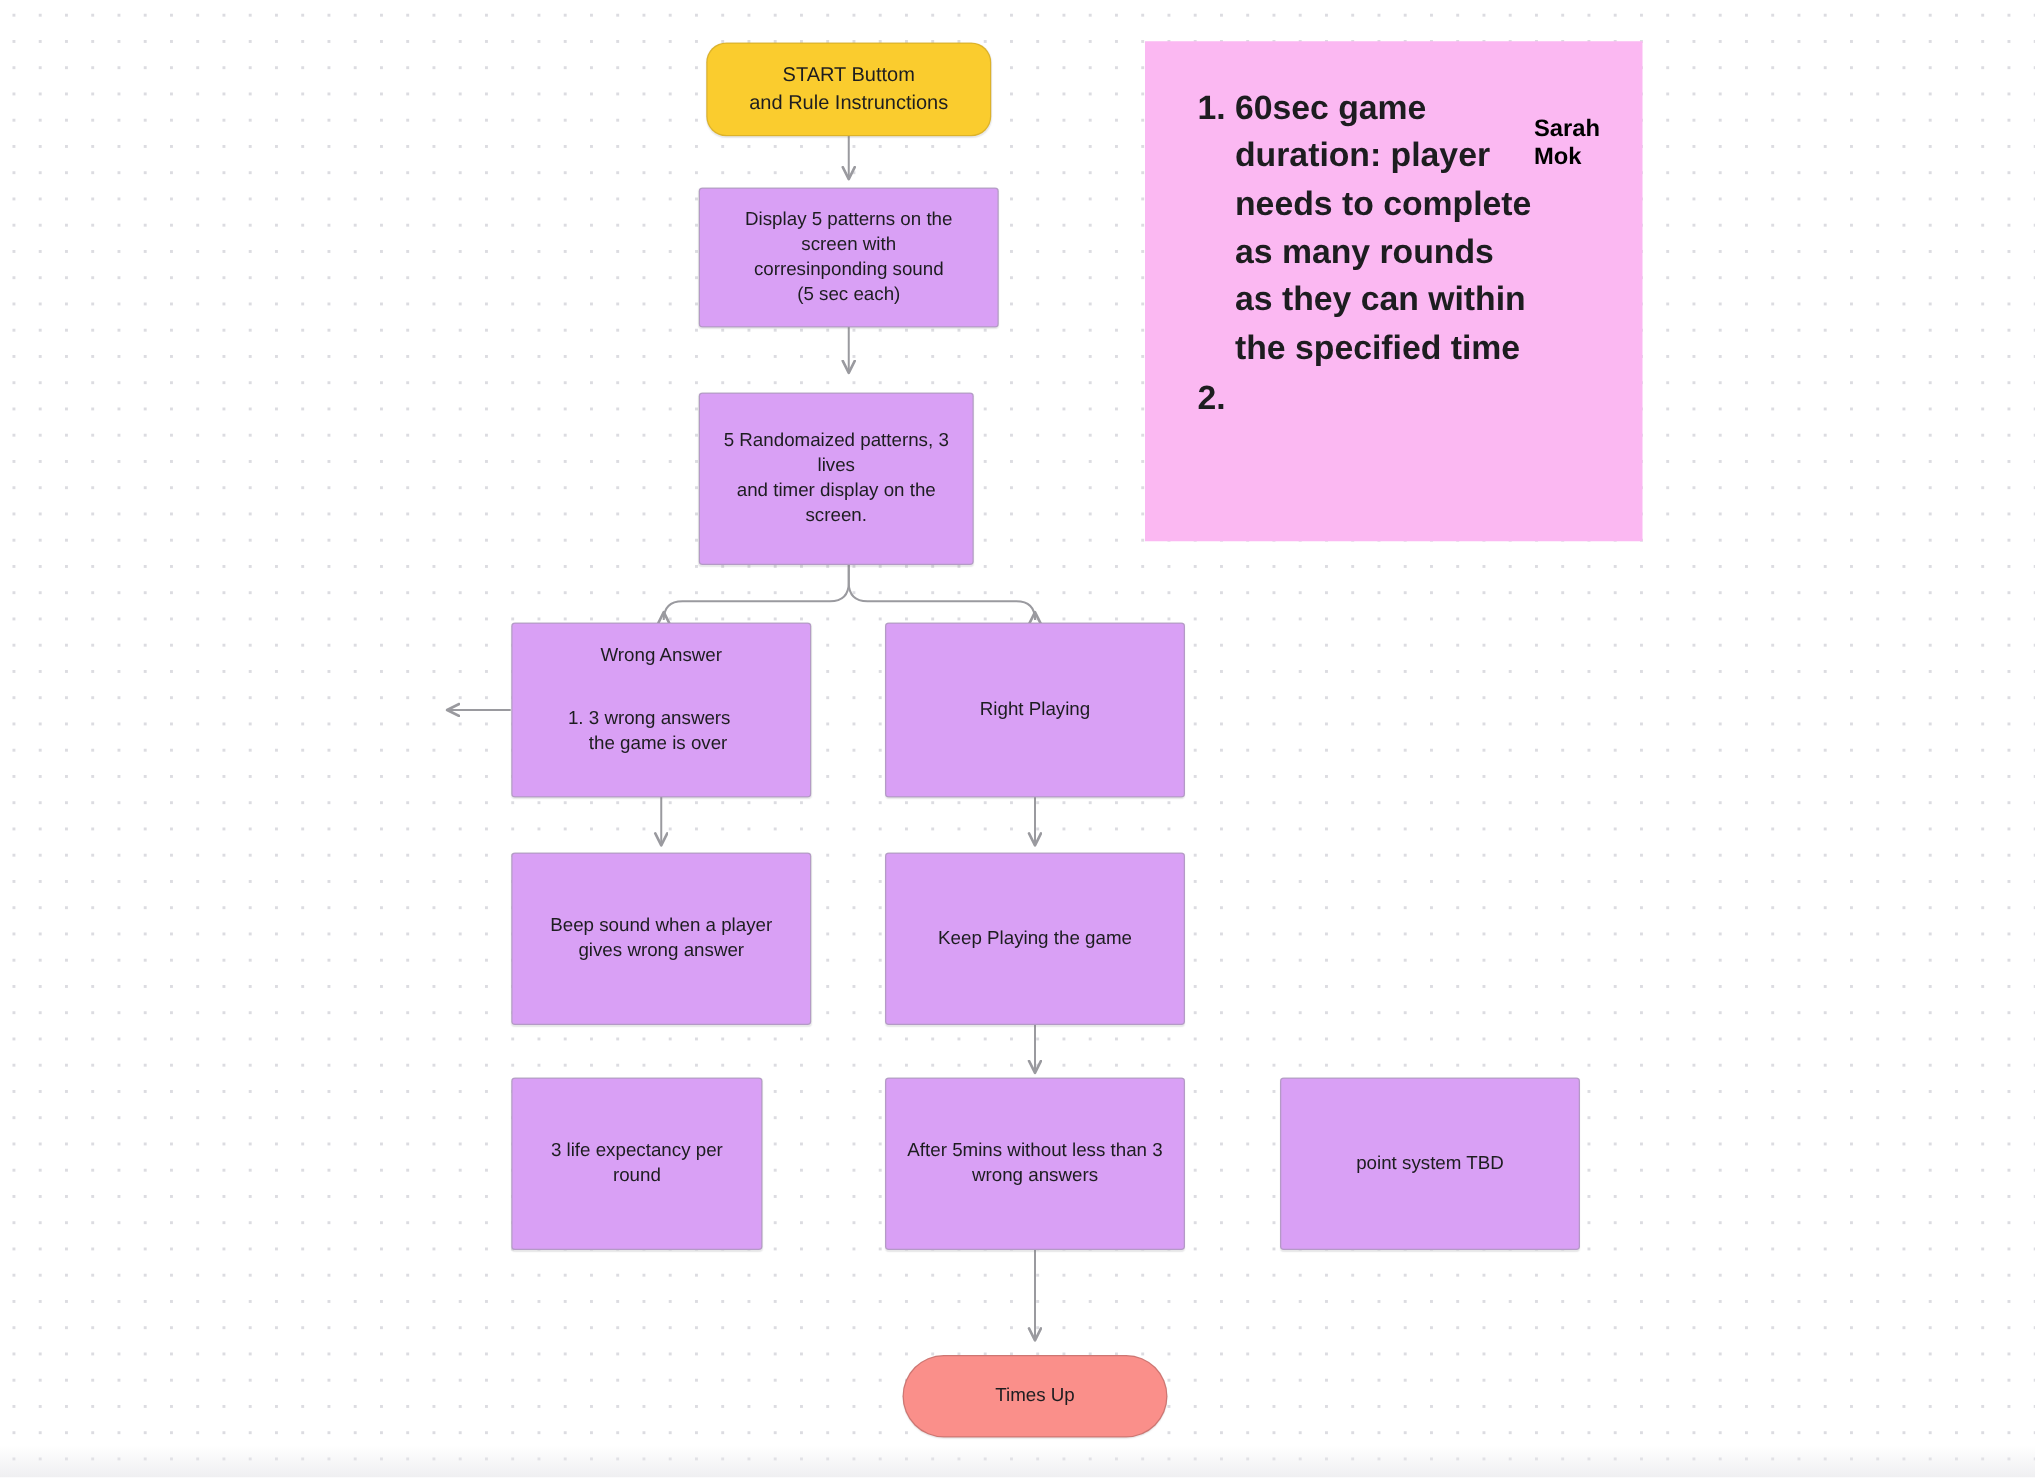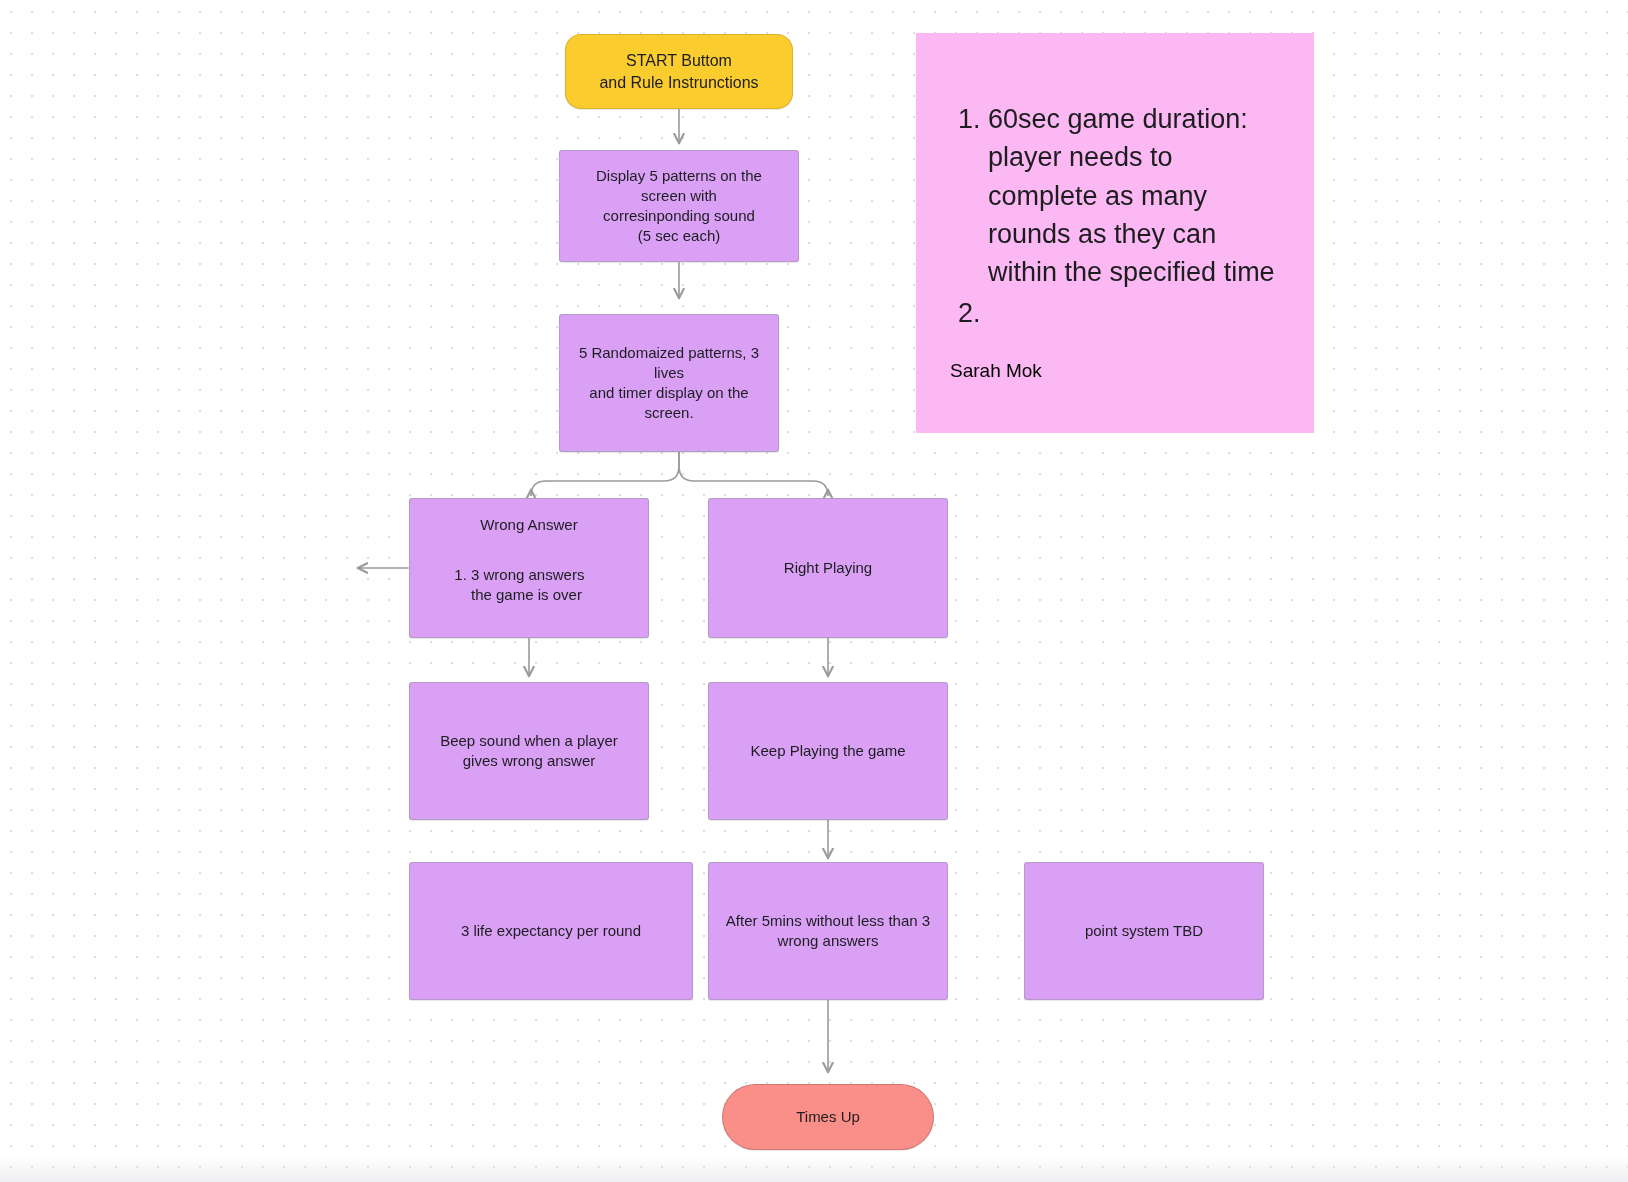--- a/index.html
+++ b/index.html
@@ -88,22 +88,23 @@
     box-shadow: 0 1px 1px rgba(120,120,130,0.18);
   }
 
   .sticky {
     position: absolute;
     box-sizing: border-box;
     z-index: 3;
     background: #FBB8F2;
     padding: 34px 34px 18px 34px;
     display: flex;
-    flex-direction: column;
-    justify-content: center;
+    flex-direction: row;
+    justify-content: space-between;
+    font-weight: bold;
   }
 
   .sticky ol {
     margin: 0;
     padding: 0 0 0 38px;
     font-size: 27px;
     line-height: 1.42;
     color: #1d1d20;
   }
 
@@ -206,21 +207,21 @@
 
   <div class="node rect" style="left:409px; top:682px; width:240px; height:138px; background:#D9A0F5; font-size:15px;">
     <span class="node-text">Beep sound when a player
 gives  wrong answer</span>
   </div>
 
   <div class="node rect" style="left:708px; top:682px; width:240px; height:138px; background:#D9A0F5; font-size:15px;">
     <span class="node-text">Keep Playing the game</span>
   </div>
 
-  <div class="node rect" style="left:409px; top:862px; width:284px; height:138px; background:#D9A0F5; font-size:15px;">
+  <div class="node rect" style="left:409px; top:862px; width:201px; height:138px; background:#D9A0F5; font-size:15px;">
     <span class="node-text">3 life expectancy per round</span>
   </div>
 
   <div class="node rect" style="left:708px; top:862px; width:240px; height:138px; background:#D9A0F5; font-size:15px;">
     <span class="node-text">After 5mins without less than 3
 wrong answers</span>
   </div>
 
   <div class="node rect" style="left:1024px; top:862px; width:240px; height:138px; background:#D9A0F5; font-size:15px;">
     <span class="node-text">point system TBD</span>

